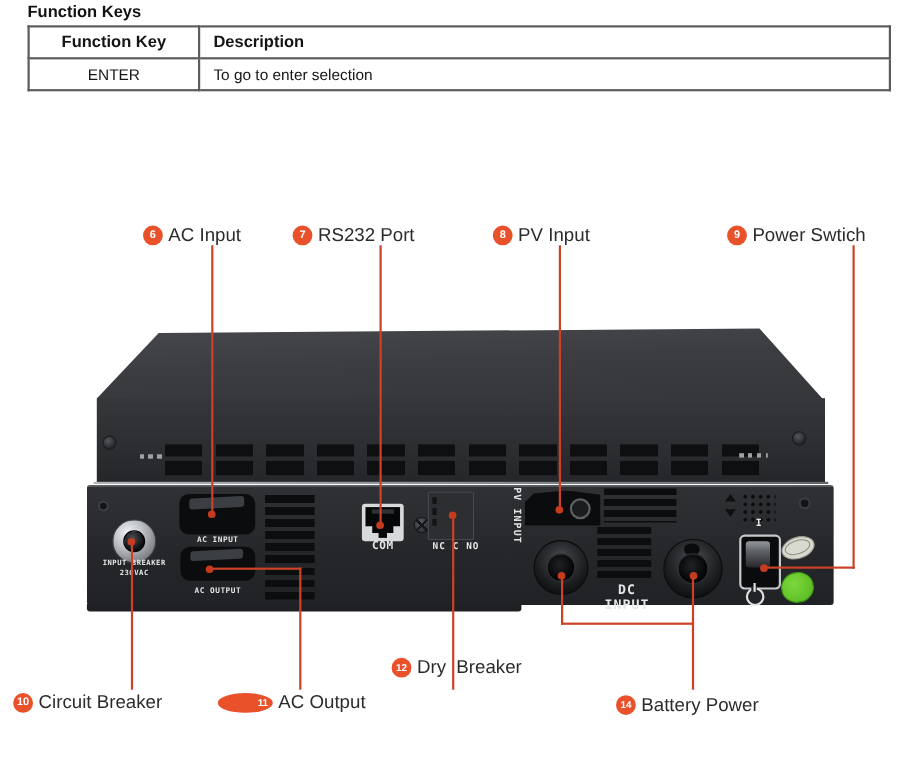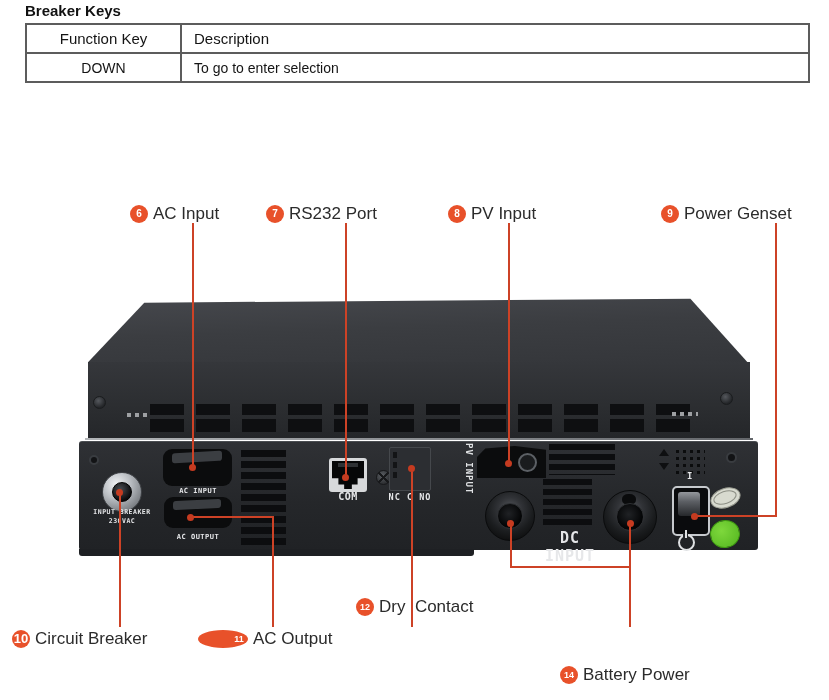--- a/index.html
+++ b/index.html
@@ -6,21 +6,21 @@
   .screen{position:relative;width:829px;height:700px;background:#ffffff;overflow:hidden;
           font-family:"Liberation Sans",sans-serif;color:#232323;}
 
   
   .page-title{position:absolute;left:25px;top:2px;font-size:15px;font-weight:bold;color:#111;}
   table.fk{position:absolute;left:25px;top:23px;width:785px;border-collapse:collapse;
            table-layout:fixed;border:2px solid #454545;font-size:14px;color:#141414;}
   table.fk th,table.fk td{border:2px solid #5c5c5c;height:27px;padding:0;vertical-align:middle;}
   table.fk .c1{width:153px;text-align:center;}
   table.fk .c2{text-align:left;padding-left:12px;}
-  table.fk th{font-size:15px;font-weight:normal;}
+  table.fk th{font-size:15px;font-weight:bold;}
   table.fk th.c2{padding-left:12px;}
 
   
   .callout{position:absolute;display:flex;align-items:center;gap:5px;height:19px;
            font-size:17px;color:#2b2b2b;}
   .cnum{width:18px;height:18px;border-radius:50%;background:#e8512a;color:#fff;
         font-size:10px;font-weight:bold;line-height:18px;text-align:center;flex:0 0 18px;}
   .lbl{white-space:pre;}
   .sublabel{position:absolute;left:352px;top:652px;width:175px;text-align:center;
             font-size:17px;color:#2b2b2b;}
@@ -105,29 +105,29 @@
                    border:1px solid #8d8f85;transform:rotate(-18deg);}
   .sticker-green{position:absolute;left:710px;top:520px;width:28px;height:26px;border-radius:50%;
                  background:radial-gradient(circle at 40% 35%,#7ed83c,#53b51f);
                  border:1px solid #3f9a12;transform:rotate(-12deg);}
 </style>
 </head>
 <body>
 
 <div class="screen">
 
-  <div class="page-title">Breaker Keys</div>
+  <div class="page-title">Function Keys</div>
   <table class="fk">
     <tbody>
         <tr>
       <th class="c1">Function Key</th>
       <th class="c2">Description</th>
     </tr>
     <tr>
-      <td class="c1">DOWN</td>
+      <td class="c1">ENTER</td>
       <td class="c2">To go to enter selection</td>
     </tr>
   </tbody>
     </table>
 
   <div class="topface"></div>
   <div class="frontface"></div>
   <div class="ventrow" style="left:150px;top:404px;width:540px;height:11px;"></div>
   <div class="ventrow" style="left:150px;top:419px;width:540px;height:13px;"></div>
   <div class="specks" style="left:127px;top:413px;width:22px;height:4px;"></div>
@@ -155,35 +155,35 @@
   <div class="ventV" style="left:241px;top:450px;width:45px;height:95px;"></div>
 
   <div class="comport"></div>
   <div class="comjack"></div>
   <div class="compins"></div>
   <div class="stencil" style="left:329px;top:491px;width:38px;font-size:10px;">COM</div>
   <div class="screwM"></div>
 
   <div class="dryblock"></div>
   <div class="dryslots"></div>
-  <div class="stencil" style="left:384px;top:492px;width:52px;font-size:8.5px;letter-spacing:1px;">NC C NO</div>
+  <div class="stencil" style="left:384px;top:492px;width:52px;font-size:8.5px;letter-spacing:1px;text-align:right;">NC C NO</div>
 
   <div class="pvtext">PV INPUT</div>
   <div class="pvconn"></div>
   <div class="pvscrew"></div>
 
   <div class="ventV2" style="left:549px;top:444px;width:66px;height:31px;"></div>
   <div class="ventV2" style="left:543px;top:479px;width:49px;height:47px;"></div>
 
   <div class="rc" style="left:485px;top:491px;width:48px;height:48px;"></div>
   <div class="rchole" style="left:497px;top:503px;width:24px;height:24px;"></div>
   <div class="rc" style="left:603px;top:490px;width:52px;height:52px;"></div>
   <div class="rcnotch"></div>
   <div class="rchole" style="left:616px;top:503px;width:26px;height:26px;"></div>
-  <div class="stencil" style="left:540px;top:529px;width:60px;font-size:15px;letter-spacing:1px;">DC INPUT</div>
+  <div class="stencil" style="left:540px;top:529px;width:60px;font-size:12px;letter-spacing:1px;">DC INPUT</div>
 
   <div class="arrow-up" style="left:659px;top:449px;"></div>
   <div class="arrow-down" style="left:659px;top:463px;"></div>
   <div class="dotgrid"></div>
   <div class="screwP" style="left:726px;top:452px;width:7px;height:7px;"></div>
   <div class="stencil" style="left:684px;top:471px;width:12px;font-size:9px;">I</div>
   <div class="swframe"></div>
   <div class="rocker"></div>
   <div class="stby-ring"></div>
   <div class="stby-notch"></div>
@@ -222,33 +222,33 @@
   <div class="callout" style="left:266px;top:204px;">
     <span class="cnum">7</span>
     <span class="lbl">RS232 Port</span>
   </div>
   <div class="callout" style="left:448px;top:204px;">
     <span class="cnum">8</span>
     <span class="lbl">PV Input</span>
   </div>
   <div class="callout" style="left:661px;top:204px;">
     <span class="cnum">9</span>
-    <span class="lbl">Power Genset</span>
+    <span class="lbl">Power Swtich</span>
   </div>
 
   <div class="callout" style="left:12px;top:629px;">
-    <span class="cnum" style="font-size:13px;">10</span>
+    <span class="cnum" style="font-size:10px;">10</span>
     <span class="lbl">Circuit Breaker</span>
   </div>
   <div class="callout" style="left:198px;top:629px;">
     <span class="cnum" style="font-size:9px;padding-left:32px;">11</span>
     <span class="lbl">AC Output</span>
   </div>
   <div class="callout" style="left:356px;top:597px;">
     <span class="cnum" style="font-size:9px;">12</span>
-    <span class="lbl">Dry  Contact</span>
-  </div>
-  <div class="callout" style="left:560px;top:665px;">
+    <span class="lbl">Dry  Breaker</span>
+  </div>
+  <div class="callout" style="left:560px;top:631px;">
     <span class="cnum" style="font-size:9px;">14</span>
     <span class="lbl">Battery Power</span>
   </div>
 
 </div>
 
 </body></html>

